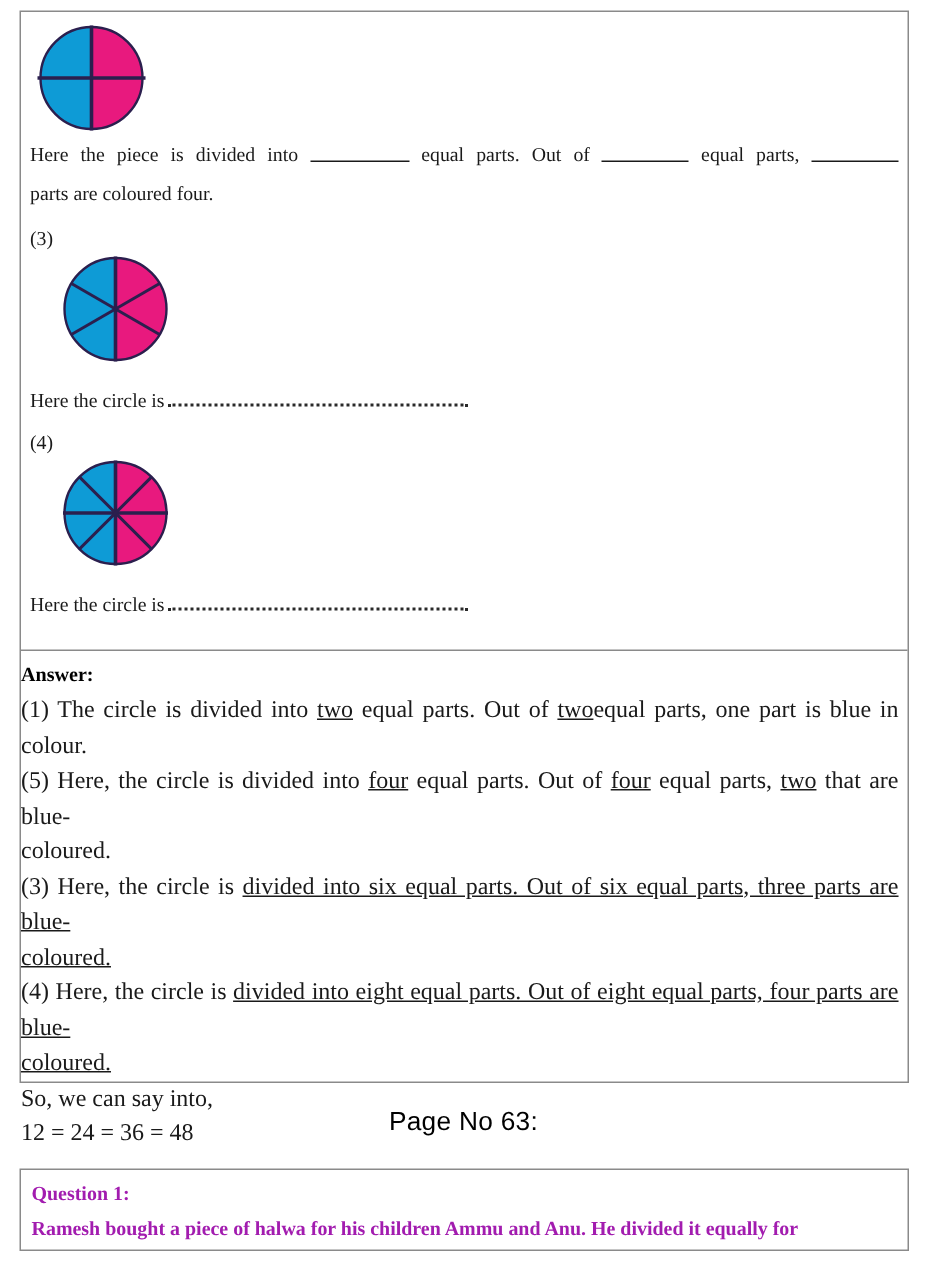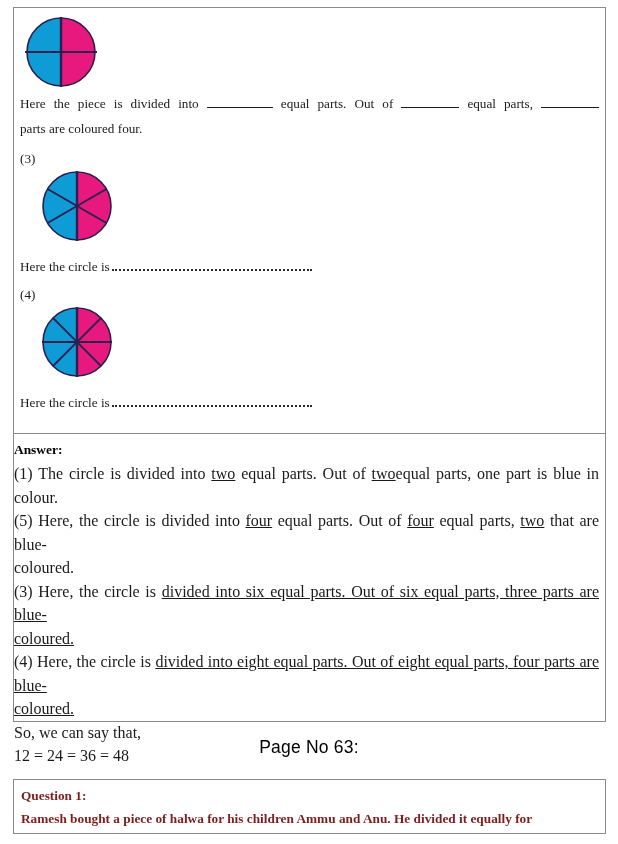--- a/index.html
+++ b/index.html
@@ -144,21 +144,21 @@
     top: 779px;
     height: 55px;
   }
   .bq {
     position: absolute;
     left: 7px;
     right: 7px;
     font-weight: bold;
     font-size: 13.3px;
     line-height: 17px;
-    color: #7f1d1d;
+    color: #a21caf;
     white-space: nowrap;
   }
   #bq-title { top: 7px; }
   #bq-body  { top: 30px; }
 </style>
 </head>
 <body>
 
 <div class="page">
 
@@ -238,21 +238,21 @@
 
       <p class="ans-line jfull"><span>(5) Here, the circle is divided into </span><span class="u">four</span><span> equal parts. Out of </span><span class="u">four</span><span> equal parts, </span><span class="u">two</span><span> that are blue-</span></p>
       <p class="ans-line">coloured.</p>
 
       <p class="ans-line jfull"><span>(3) Here, the circle is </span><span class="u">divided into six equal parts. Out of six equal parts, three parts are blue-</span></p>
       <p class="ans-line"><span class="u">coloured.</span></p>
 
       <p class="ans-line jfull"><span>(4) Here, the circle is </span><span class="u">divided into eight equal parts. Out of eight equal parts, four parts are blue-</span></p>
       <p class="ans-line"><span class="u">coloured.</span></p>
 
-      <p class="ans-line">So, we can say that,</p>
+      <p class="ans-line">So, we can say into,</p>
       <p class="ans-line">12 = 24 = 36 = 48</p>
     </div>
   </div>
 
   <div id="page-no">Page No 63:</div>
 
   <div class="panel" id="bottom-panel">
     <div class="bq" id="bq-title">Question 1:</div>
     <div class="bq" id="bq-body">Ramesh bought a piece of halwa for his children Ammu and Anu. He divided it equally for</div>
   </div>

